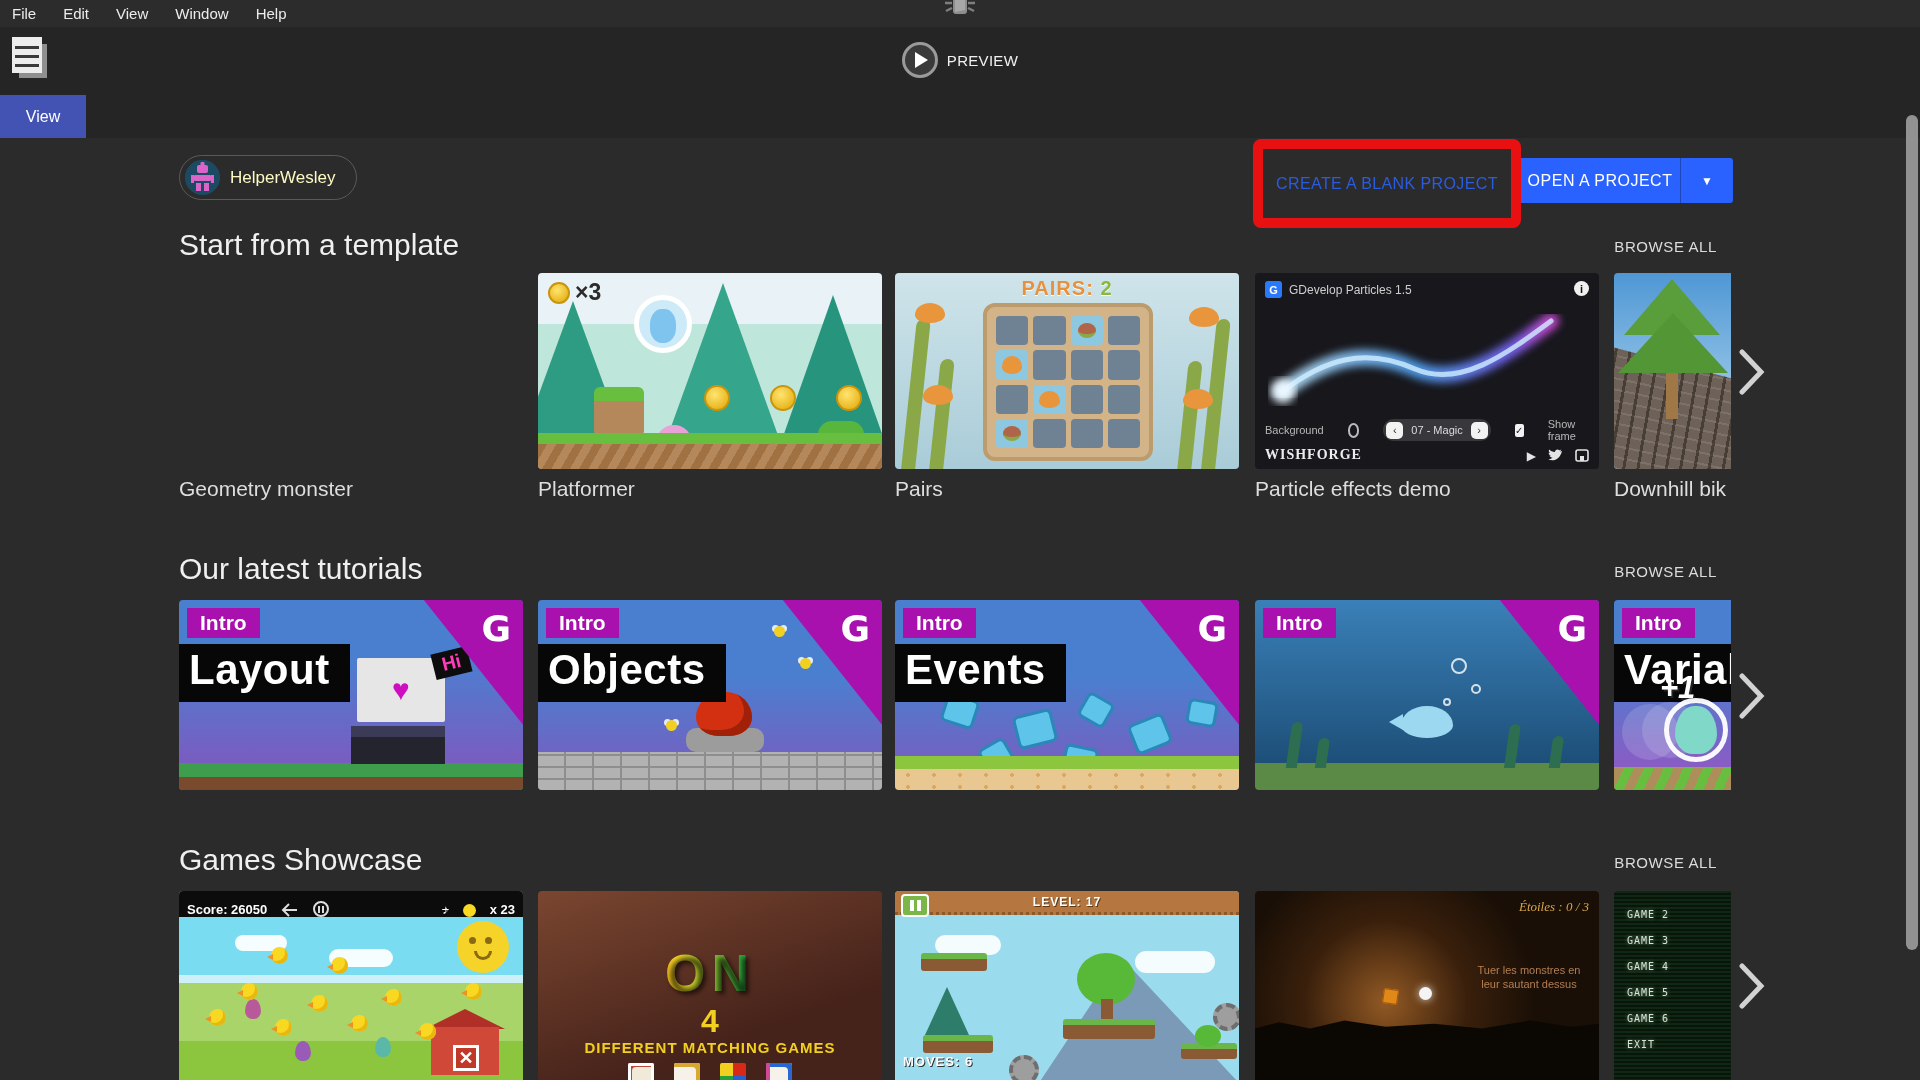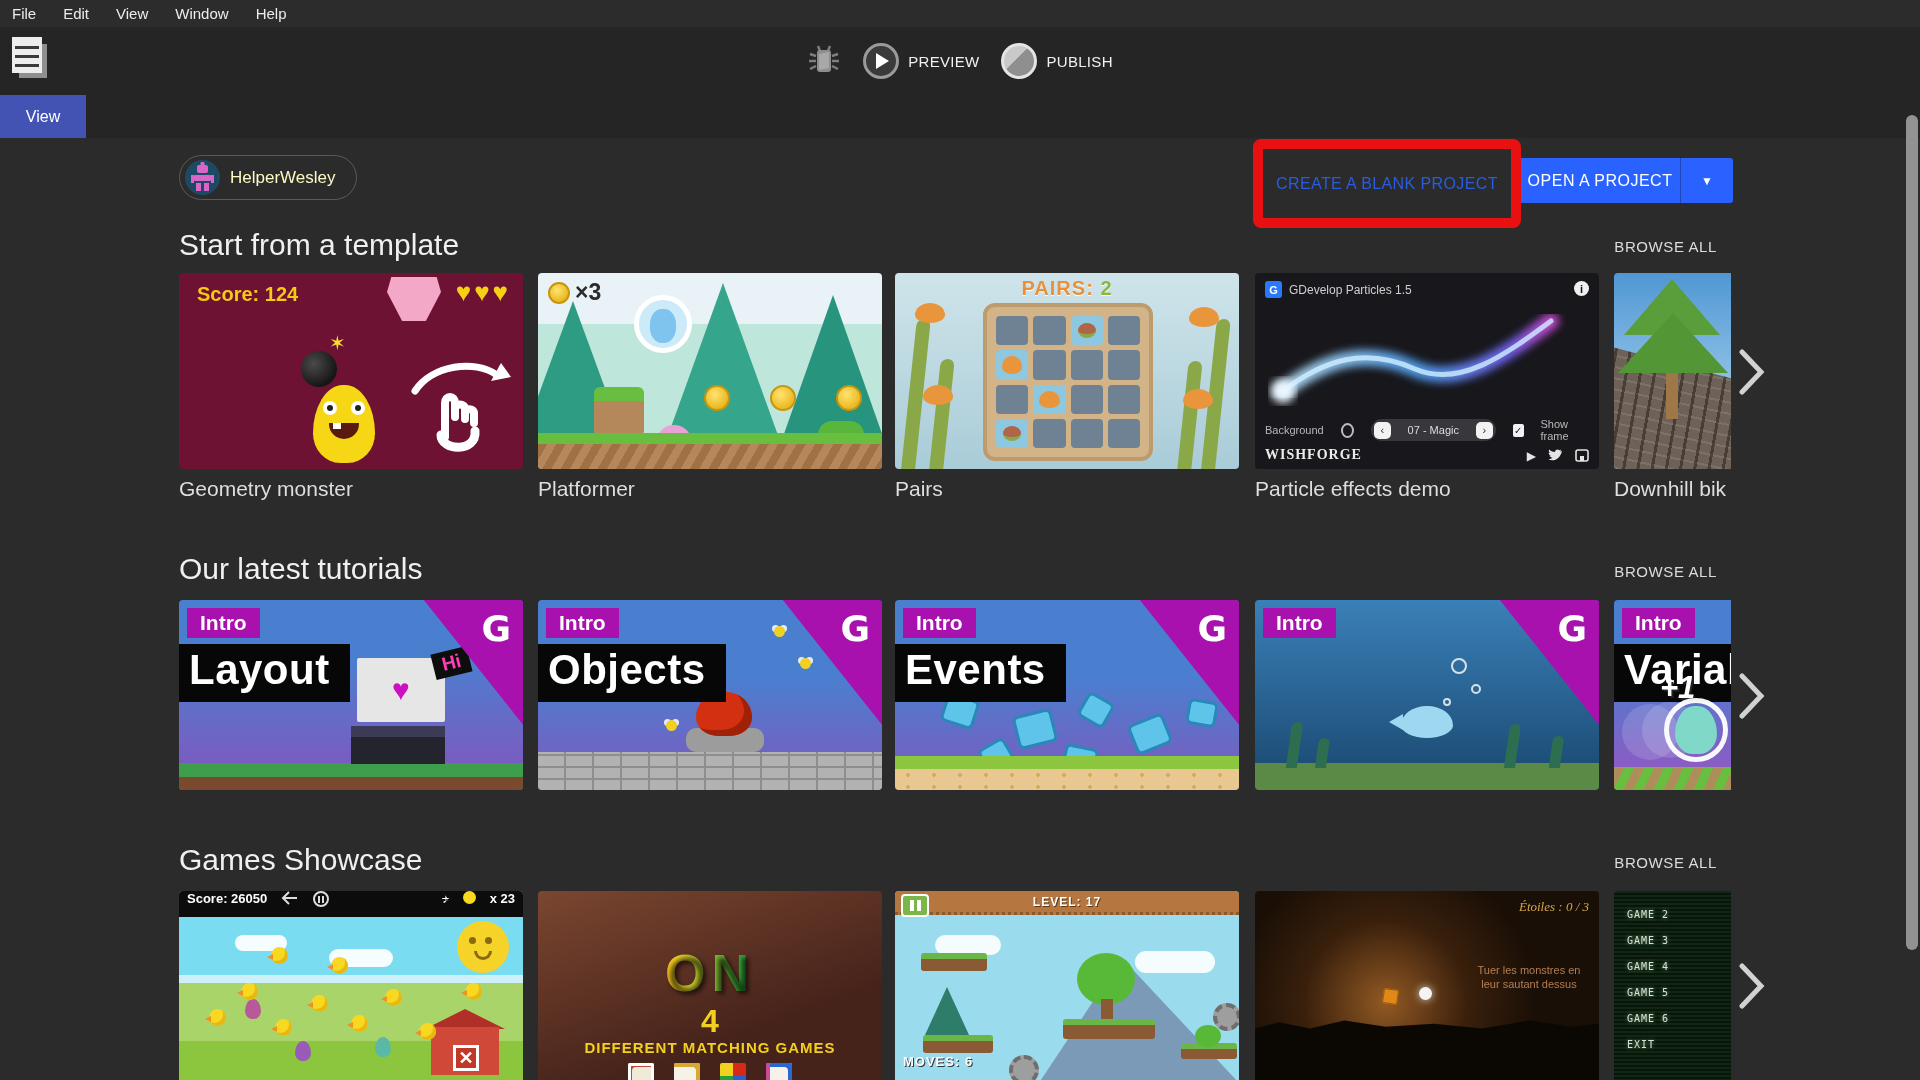--- a/index.html
+++ b/index.html
@@ -11,21 +11,21 @@
   .menubar { position:absolute; left:0; top:0; width:1920px; height:27px; background:#2c2c2c;
              display:flex; align-items:center; gap:27px; padding-left:12px; }
   .menubar span { color:#ececec; font-size:15px; cursor:default; }
   .toolbar { position:absolute; left:0; top:27px; width:1920px; height:68px; background:#252526; }
   .appicon { position:absolute; left:10px; top:8px; width:40px; height:48px; }
   .appicon .back { position:absolute; left:9px; top:9px; width:28px; height:34px; background:#8f8f8f; }
   .appicon .front { position:absolute; left:2px; top:2px; width:30px; height:36px; background:#ededed;
       background-image:repeating-linear-gradient(180deg, transparent 0 5px, #3a3a3a 5px 8px, transparent 8px 9px);
       background-size:80% 80%; background-repeat:no-repeat; background-position:3px 4px; }
   .tool-center { position:absolute; left:0; right:0; top:0; height:68px; display:flex; align-items:center;
-                 justify-content:center; gap:22px; }
+                 justify-content:center; gap:22px;flex-direction:column; }
   .tool-item { display:flex; align-items:center; gap:9px; color:#f0f0f0; font-size:15px; letter-spacing:.3px; }
   .icon-circle { width:36px; height:36px; border-radius:50%; border:3px solid #9a9a9a; background:#3a3a3a;
                  display:flex; align-items:center; justify-content:center; color:#fff; }
   .icon-sphere { width:36px; height:36px; border-radius:50%; border:3px solid #e4e4e4;
                  background:linear-gradient(135deg,#c9c9c9 42%,#8f8f8f 43%); }
   .play-tri { width:0; height:0; border-left:13px solid #fff; border-top:8px solid transparent;
               border-bottom:8px solid transparent; margin-left:3px; }
   .tabrow { position:absolute; left:0; top:95px; width:1920px; height:43px; background:#252526; }
   .tab-home { position:absolute; left:0; top:0; width:86px; height:43px; background:#4253b4; color:#fff;
               font-size:16px; display:flex; align-items:center; justify-content:center; }
@@ -104,21 +104,21 @@
   .pr .kelp { position:absolute; bottom:0; width:14px; background:#8aa848; border-radius:8px 8px 0 0; transform:skewX(-6deg); }
   .pr .fish { position:absolute; width:30px; height:20px; background:#e8953c; border-radius:50% 50% 50% 50%/60% 60% 40% 40%; }
 
   
   .px { background:#17171c; }
   .px .hdr { position:absolute; left:10px; top:8px; display:flex; align-items:center; gap:7px; color:#cfcfcf; font-size:12px; }
   .px .glogo { width:17px; height:17px; background:#2979ff; border-radius:3px; color:#fff; font-size:11px; font-weight:bold;
                display:flex; align-items:center; justify-content:center; }
   .px .info { position:absolute; right:10px; top:8px; width:15px; height:15px; border-radius:50%; background:#f0f0f0;
               color:#111; font-size:11px; font-weight:bold; display:flex; align-items:center; justify-content:center; }
-  .px .ctr { position:absolute; left:0; bottom:26px; width:100%; height:26px; display:flex; align-items:center; gap:17px;
+  .px .ctr { position:absolute; left:0; bottom:26px; width:100%; height:26px; display:flex; align-items:center; gap:24px;
              padding:0 10px; color:#b8b8b8; font-size:11px; }
   .px .dotring { width:15px; height:15px; border:2px solid #bbb; border-radius:50%; }
   .px .pill { width:150px; height:22px; background:rgba(255,255,255,.14); border-radius:11px; display:flex;
               align-items:center; justify-content:space-between; padding:0 3px; color:#ddd; }
   .px .pbtn { width:17px; height:17px; background:#f2f2f2; color:#333; border-radius:5px; font-size:11px;
               display:flex; align-items:center; justify-content:center; }
   .px .chk { width:13px; height:13px; background:#f2f2f2; border-radius:2px; color:#222; font-size:10px;
              display:flex; align-items:center; justify-content:center; }
   .px .brand { position:absolute; left:10px; bottom:6px; color:#ececec; font-family:"Liberation Serif", serif;
                font-weight:bold; font-size:14px; letter-spacing:1px; }
@@ -176,21 +176,21 @@
   .t-var .ghost { position:absolute; width:56px; height:56px; border-radius:50%; background:rgba(255,255,255,.14); }
   .t-var .ring { position:absolute; left:50px; top:98px; width:64px; height:64px; border:5px solid rgba(255,255,255,.95);
       border-radius:50%; z-index:2; display:flex; align-items:center; justify-content:center; }
   .t-var .blob { width:42px; height:48px; background:#7fd8c8; border-radius:46% 46% 42% 42%/58% 58% 42% 42%; }
   .t-var .zig { position:absolute; bottom:0; width:100%; height:22px;
       background-image:repeating-linear-gradient(115deg,#b5885c 0 9px,#68bf3f 9px 18px); opacity:.9; }
 
   
   .sc1 { background:linear-gradient(180deg,#7adcf0 0 44%,#cdeff8 44% 48%,#a8d46a 48% 78%,#8cc63e 78%); }
   .sc1 .hud { position:absolute; top:0; left:0; width:100%; height:26px; background:#0c0c0c; color:#fff;
-      display:flex; align-items:flex-start; font-size:13px; font-weight:bold; padding:0 8px; gap:14px; z-index:3; }
+      display:flex; align-items:flex-end; font-size:13px; font-weight:bold; padding:0 8px; gap:14px; z-index:3; }
   .sc1 .sun { position:absolute; right:14px; top:30px; width:52px; height:52px; border-radius:50%; background:#f5d328; }
   .sc1 .sun i { position:absolute; left:12px; top:16px; width:7px; height:7px; border-radius:50%; background:#8a6a10;
       box-shadow:16px 0 0 #8a6a10; display:block; }
   .sc1 .sun u { position:absolute; left:17px; top:30px; width:18px; height:9px; border:3px solid #8a6a10; border-top:none;
       border-radius:0 0 14px 14px; display:block; }
   .sc1 .cloud { position:absolute; background:#fff; border-radius:20px; opacity:.92; }
   .sc1 .barn { position:absolute; right:24px; bottom:8px; width:68px; height:48px; background:#d04838; }
   .sc1 .roof { position:absolute; right:18px; bottom:54px; width:80px; height:20px; background:#b03028;
       clip-path:polygon(0 100%,50% 0,100% 100%); }
   .sc1 .door { position:absolute; right:44px; bottom:12px; width:26px; height:26px; background:#c03828; border:3px solid #fff;
@@ -321,44 +321,20 @@
     <span class="lbl">OPEN A PROJECT</span>
     <span class="split"></span>
     <span class="arrow">▼</span>
   </div>
 
   <div class="sec-title" style="top:228px">Start from a template</div>
   <div class="browse" style="top:238px">BROWSE ALL</div>
 
   <div class="cardrow" style="top:273px;height:196px">
 
-    <div class="card gm" style="left:0;height:196px">
-      <div class="score">Score: 124</div>
-      <div class="pent"></div>
-      <div class="hearts">♥♥♥</div>
-      <div class="spark">✶</div>
-      <div class="bomb"></div>
-      <div class="monster">
-        <span class="eye" style="left:10px">
-            <i></i>
-          </span>
-          <span class="eye" style="right:10px">
-            <i></i>
-          </span>
-        <span class="mouth">
-            <i></i>
-          </span>
-      </div>
-      <svg width="120" height="105" style="position:absolute;left:218px;top:80px">
-        <path d="M18 38 C 35 12, 78 6, 100 22" stroke="#fff" stroke-width="7" fill="none" stroke-linecap="round"></path>
-        <path d="M104 10 L114 24 L94 28 Z" fill="#fff"></path>
-        <path d="M48 50 L48 84 M48 50 C48 42,58 42,58 50 L58 64 M58 56 C58 50,68 50,68 56 L68 66 M68 60 C68 55,77 55,77 60 L77 70" stroke="#fff" stroke-width="8" fill="none" stroke-linecap="round"></path>
-        <path d="M44 82 C44 98, 80 100, 78 78" stroke="#fff" stroke-width="9" fill="none" stroke-linecap="round"></path>
-      </svg>
-    </div>
 
     <div class="card pf" style="left:359px;height:196px">
       <div class="tri" style="left:-20px;top:28px;width:110px;height:150px;background:#2e9c82"></div>
       <div class="tri" style="left:120px;top:10px;width:130px;height:180px;background:#35a68c"></div>
       <div class="tri" style="left:235px;top:22px;width:120px;height:170px;background:#27957d"></div>
       <div class="hud">
         <span class="coin-s"></span>
         <span>×3</span>
       </div>
       <div class="alien">

